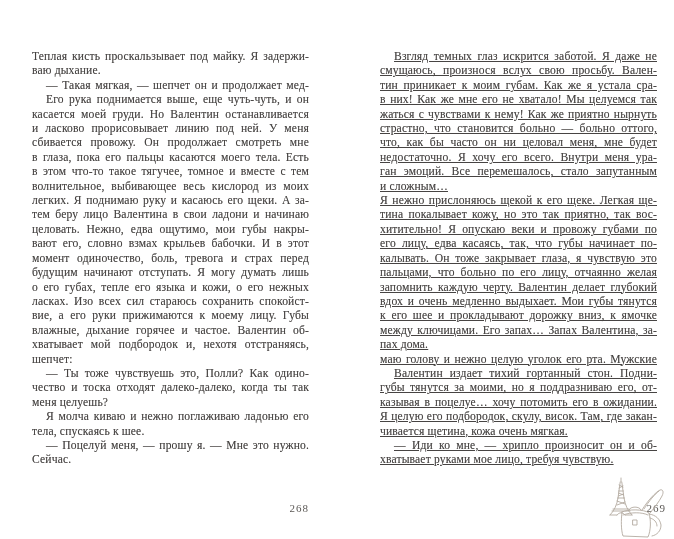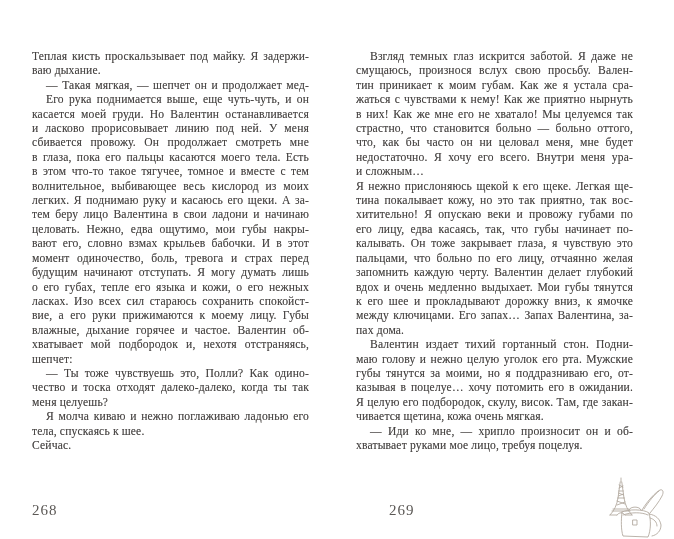--- a/index.html
+++ b/index.html
@@ -10,31 +10,31 @@
     font-family:"Liberation Serif","DejaVu Serif",serif;
     color:#474443;
   }
   .text-block {
     position:absolute; top:50px; width:277px;
     font-size:11.6px; line-height:14.42px;
     letter-spacing:0.15px;
     text-shadow:0 0 0.5px rgba(71,68,67,0.45);
   }
   .text-block.left  { left:32px; }
-  .text-block.right { left:356px; }
+  .text-block.right { left:380px;text-decoration:underline; }
   .line {
     white-space:nowrap;
     text-align:justify; text-align-last:justify;
     height:14.42px; overflow:hidden;
   }
   .line.last { text-align-last:left; }
   .line.indent { text-indent:14px; }
   .page-number {
     position:absolute; top:502px; width:277px;
-    text-align:left; font-size:15px; letter-spacing:1px;
+    text-align:right; font-size:11px; letter-spacing:1px;
     color:#5b5855;
   }
   .page-number.left  { left:32px; }
   .page-number.right { left:389px; }
   .corner-art {
     position:absolute; left:596px; top:468px;
   }
 </style>
 </head>
 <body>
@@ -62,52 +62,54 @@
       <div class="line">ласках. Изо всех сил стараюсь сохранить спокойст-</div>
       <div class="line">вие, а его руки прижимаются к моему лицу. Губы</div>
       <div class="line">влажные, дыхание горячее и частое. Валентин об-</div>
       <div class="line">хватывает мой подбородок и, нехотя отстраняясь,</div>
       <div class="line last">шепчет:</div>
       <div class="line indent">— Ты тоже чувствуешь это, Полли? Как одино-</div>
       <div class="line">чество и тоска отходят далеко-далеко, когда ты так</div>
       <div class="line last">меня целуешь?</div>
       <div class="line indent">Я молча киваю и нежно поглаживаю ладонью его</div>
       <div class="line last">тела, спускаясь к шее.</div>
+      <div class="line indent">— Поцелуй меня, — прошу я. — Мне это нужно.</div>
       <div class="line last">Сейчас.</div>
     </div>
 
   <div class="text-block right">
       <div class="line indent">Взгляд темных глаз искрится заботой. Я даже не</div>
       <div class="line">смущаюсь, произнося вслух свою просьбу. Вален-</div>
       <div class="line">тин приникает к моим губам. Как же я устала сра-</div>
+      <div class="line">в них! Как же мне его не хватало! Мы целуемся так</div>
       <div class="line">жаться с чувствами к нему! Как же приятно нырнуть</div>
-      <div class="line">в них! Как же мне его не хватало! Мы целуемся так</div>
       <div class="line">страстно, что становится больно — больно оттого,</div>
       <div class="line">что, как бы часто он ни целовал меня, мне будет</div>
       <div class="line">недостаточно. Я хочу его всего. Внутри меня ура-</div>
+      <div class="line">ган эмоций. Все перемешалось, стало запутанным</div>
       <div class="line last">и сложным…</div>
       <div class="line">Я нежно прислоняюсь щекой к его щеке. Легкая ще-</div>
       <div class="line">тина покалывает кожу, но это так приятно, так вос-</div>
       <div class="line">хитительно! Я опускаю веки и провожу губами по</div>
       <div class="line">его лицу, едва касаясь, так, что губы начинает по-</div>
       <div class="line">калывать. Он тоже закрывает глаза, я чувствую это</div>
       <div class="line">пальцами, что больно по его лицу, отчаянно желая</div>
       <div class="line">запомнить каждую черту. Валентин делает глубокий</div>
       <div class="line">вдох и очень медленно выдыхает. Мои губы тянутся</div>
       <div class="line">к его шее и прокладывают дорожку вниз, к ямочке</div>
       <div class="line">между ключицами. Его запах… Запах Валентина, за-</div>
       <div class="line last">пах дома.</div>
+      <div class="line">маю голову и нежно целую уголок его рта. Мужские</div>
       <div class="line indent">Валентин издает тихий гортанный стон. Подни-</div>
-      <div class="line">маю голову и нежно целую уголок его рта. Мужские</div>
       <div class="line">губы тянутся за моими, но я поддразниваю его, от-</div>
       <div class="line">казывая в поцелуе… хочу потомить его в ожидании.</div>
       <div class="line">Я целую его подбородок, скулу, висок. Там, где закан-</div>
       <div class="line last">чивается щетина, кожа очень мягкая.</div>
       <div class="line indent">— Иди ко мне, — хрипло произносит он и об-</div>
-      <div class="line last">хватывает руками мое лицо, требуя поцелуя.</div>
+      <div class="line last">хватывает руками мое лицо, требуя чувствую.</div>
     </div>
 
   <div class="page-number left" style="color: rgb(91, 88, 85);">268</div>
 
   <div class="page-number right" style="color: rgb(91, 88, 85);">269</div>
 
   <svg class="corner-art" width="78" height="71" viewBox="0 0 78 71" fill="none" stroke="#b3aaa0" stroke-width="0.9" stroke-linecap="round">
 
     <g>
       <path d="M25 14 L25 10 M24.2 14 L22 30 M25.8 14 L28 30"></path>

